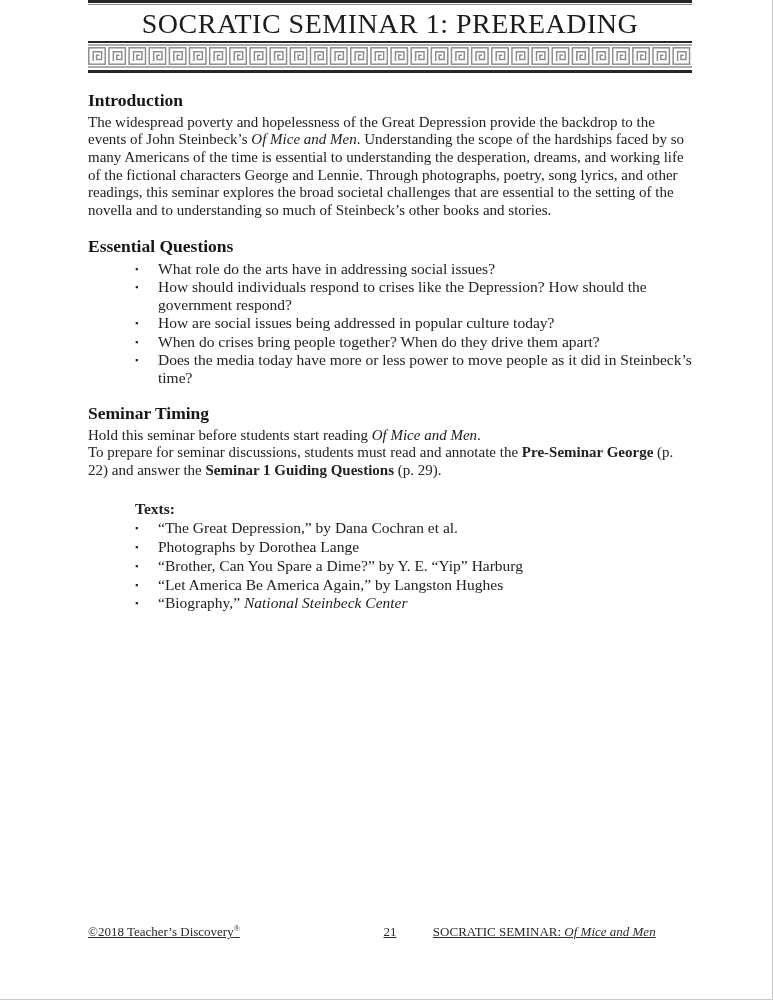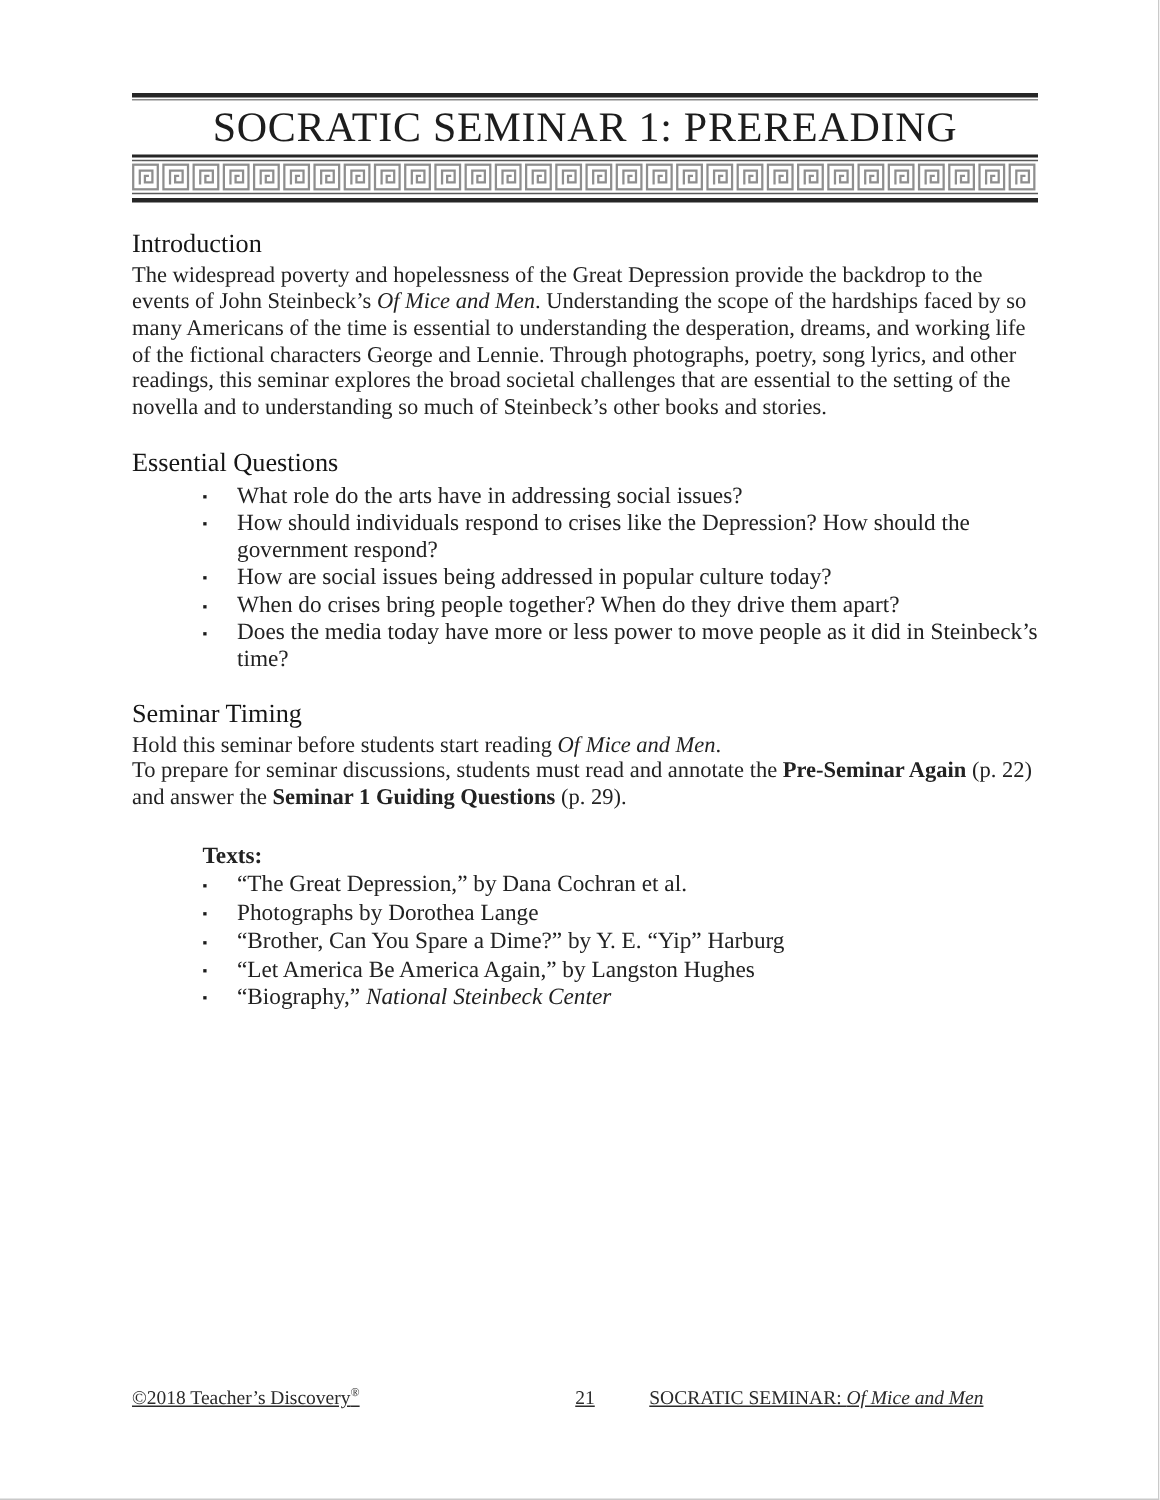--- a/index.html
+++ b/index.html
@@ -15,21 +15,20 @@
     background: #ffffff;
     border-right: 1px solid #c9c9c9;
     border-bottom: 1px solid #c9c9c9;
     font-family: "Liberation Serif", serif;
     color: #222222;
     overflow: hidden;
   }
   .content {
     width: 604px;
     margin-left: 88px;
-    padding-top: 62px;
   }
   
   .rule-dark { height: 3px; background: #262626; }
   .rule-lite { height: 1px; background: #8a8a8a; margin-top: 1px; }
   .page-title {
     margin: 3px 0 2px 0;
     font-size: 28px;
     line-height: 31px;
     font-weight: normal;
     text-align: center;
@@ -37,21 +36,21 @@
     color: #1d1d1d;
     white-space: nowrap;
   }
   .greek-strip { display: block; margin-top: 1px; }
   .after-strip { margin-top: 2px; }
   
   h2.section-heading {
     font-size: 17.5px;
     line-height: 20px;
     margin: 16px 0 4px 0;
-    font-weight: normal;
+    font-weight: bold;
     color: #161616;
   }
   h2.first { margin-top: 17px; }
   p.body-text {
     font-size: 15px;
     line-height: 17.7px;
     margin: 0;
   }
   .indent { margin-left: 47px; }
   ul.square-list {
@@ -191,21 +190,21 @@
             </li>
         </ul>
       </section>
 
       <section>
         <h2 class="section-heading">Seminar Timing</h2>
         <p class="body-text indent"><span>Hold this seminar before students start reading </span><span class="italic">Of Mice and Men</span><span>.</span></p>
       </section>
 
       <section>
-        <p class="body-text"><span>To prepare for seminar discussions, students must read and annotate the </span><span class="bold">Pre-Seminar Again</span><span> (p. 22) and answer the </span><span class="bold">Seminar 1 Guiding Questions</span><span> (p. 29).</span></p>
+        <p class="body-text"><span>To prepare for seminar discussions, students must read and annotate the </span><span class="bold">Pre-Seminar George</span><span> (p. 22) and answer the </span><span class="bold">Seminar 1 Guiding Questions</span><span> (p. 29).</span></p>
 
         <p class="texts-label">Texts:</p>
         <ul class="square-list texts-list">
           <li>
               <span class="bullet">▪</span>
               <span class="li-text">“The Great Depression,” by Dana Cochran et al.</span>
             </li>
           <li>
               <span class="bullet">▪</span>
               <span class="li-text">Photographs by Dorothea Lange</span>

